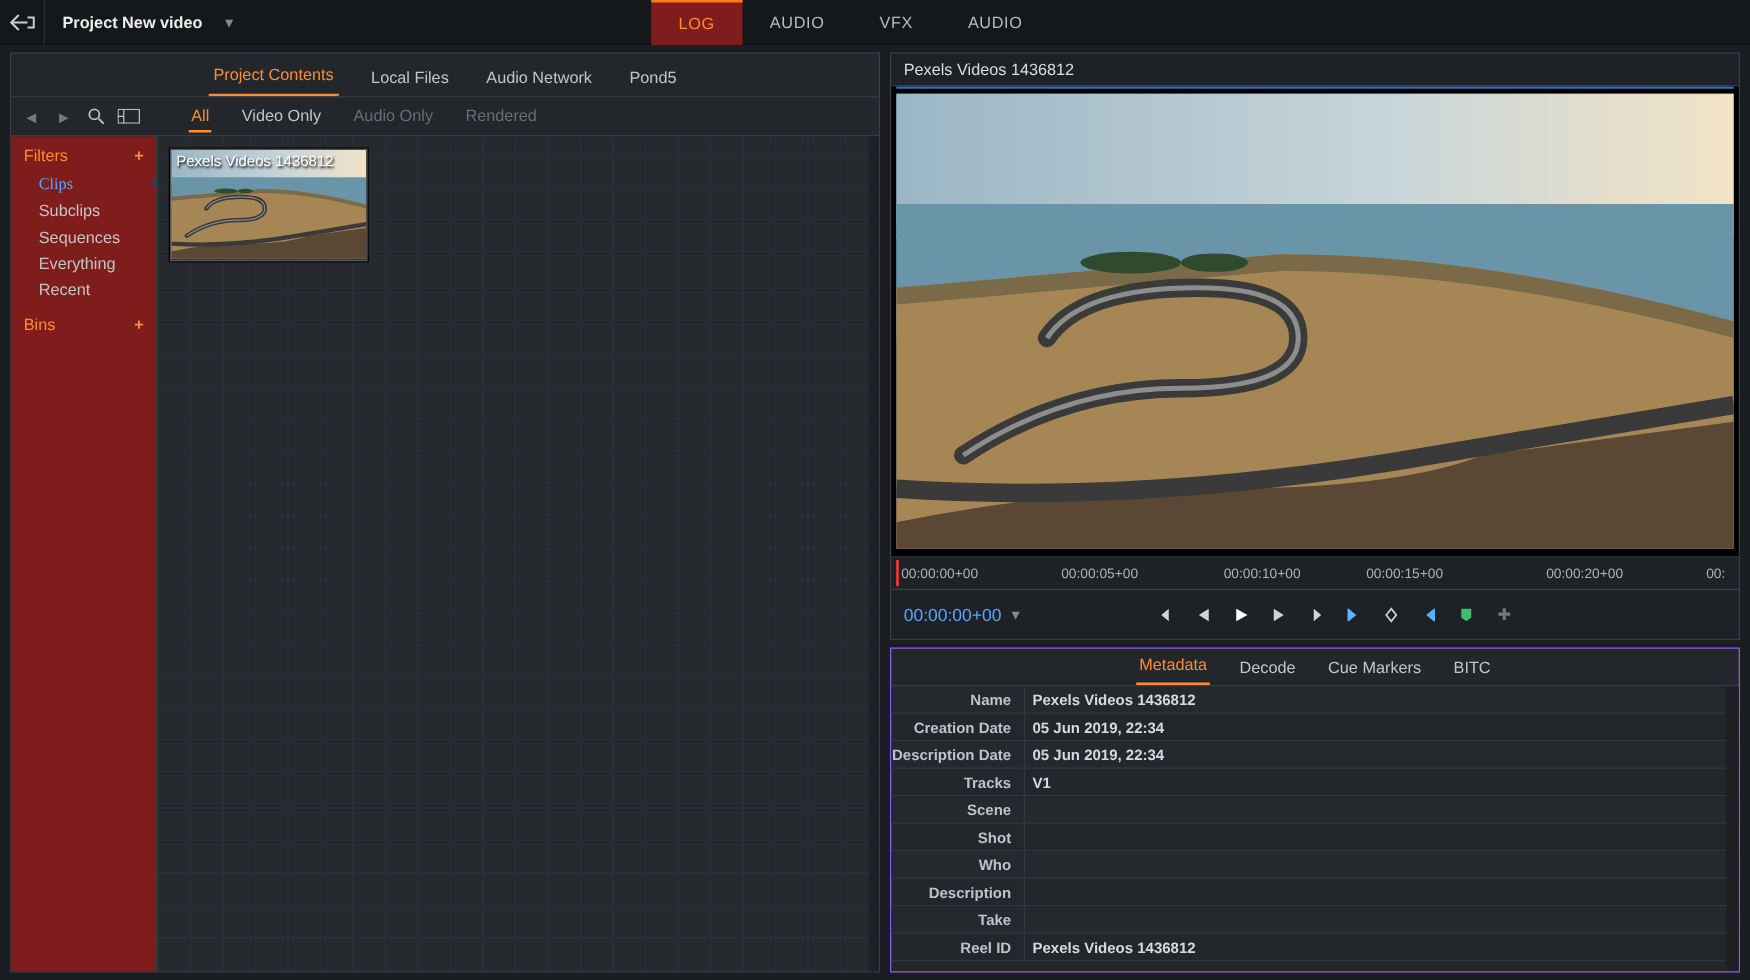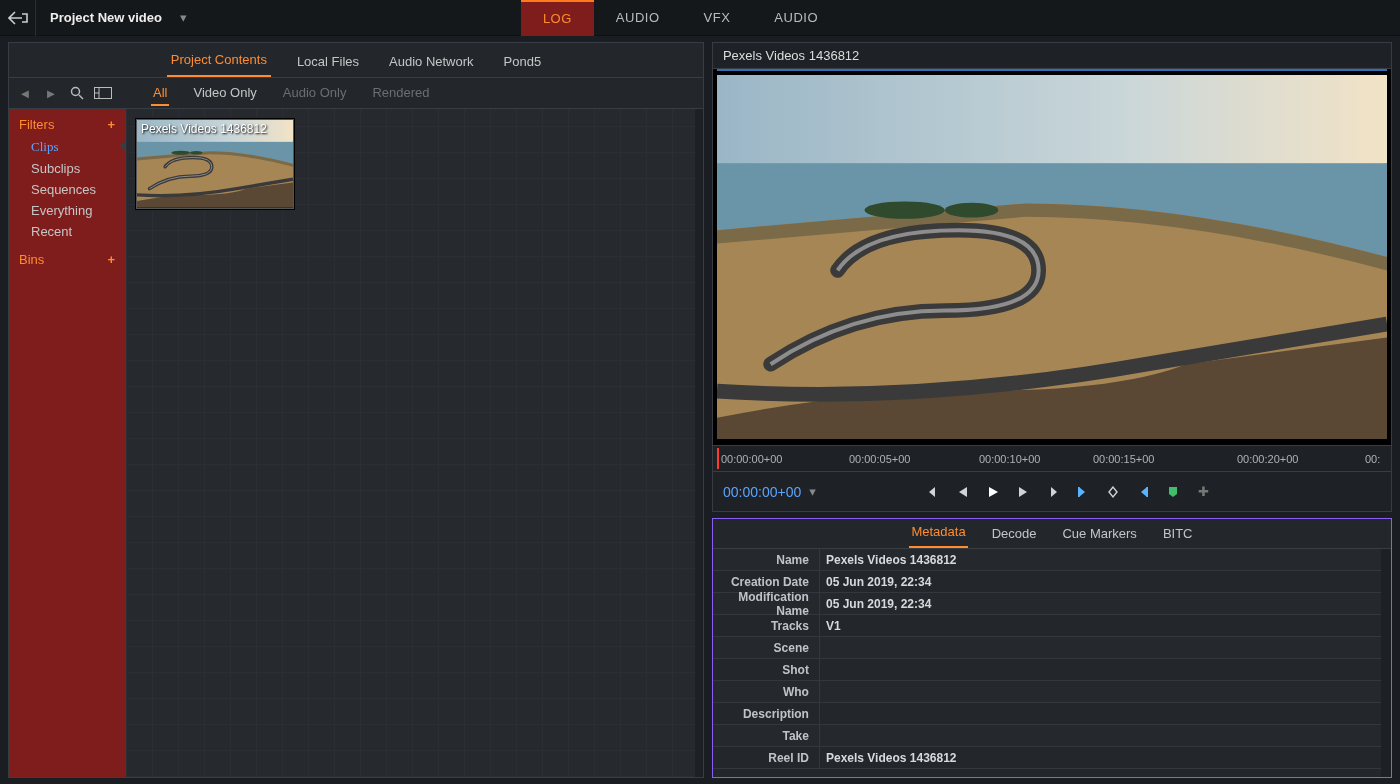--- a/index.html
+++ b/index.html
@@ -285,21 +285,21 @@
       <div class="meta-rows" id="meta-rows">
           <div class="mrow">
             <div class="mlabel">Name</div>
             <div class="mval">Pexels Videos 1436812</div>
           </div>
           <div class="mrow">
             <div class="mlabel">Creation Date</div>
             <div class="mval">05 Jun 2019, 22:34</div>
           </div>
           <div class="mrow">
-            <div class="mlabel">Modification Name</div>
+            <div class="mlabel">Description Date</div>
             <div class="mval">05 Jun 2019, 22:34</div>
           </div>
           <div class="mrow">
             <div class="mlabel">Tracks</div>
             <div class="mval">V1</div>
           </div>
           <div class="mrow">
             <div class="mlabel">Scene</div>
             <div class="mval"></div>
           </div>

